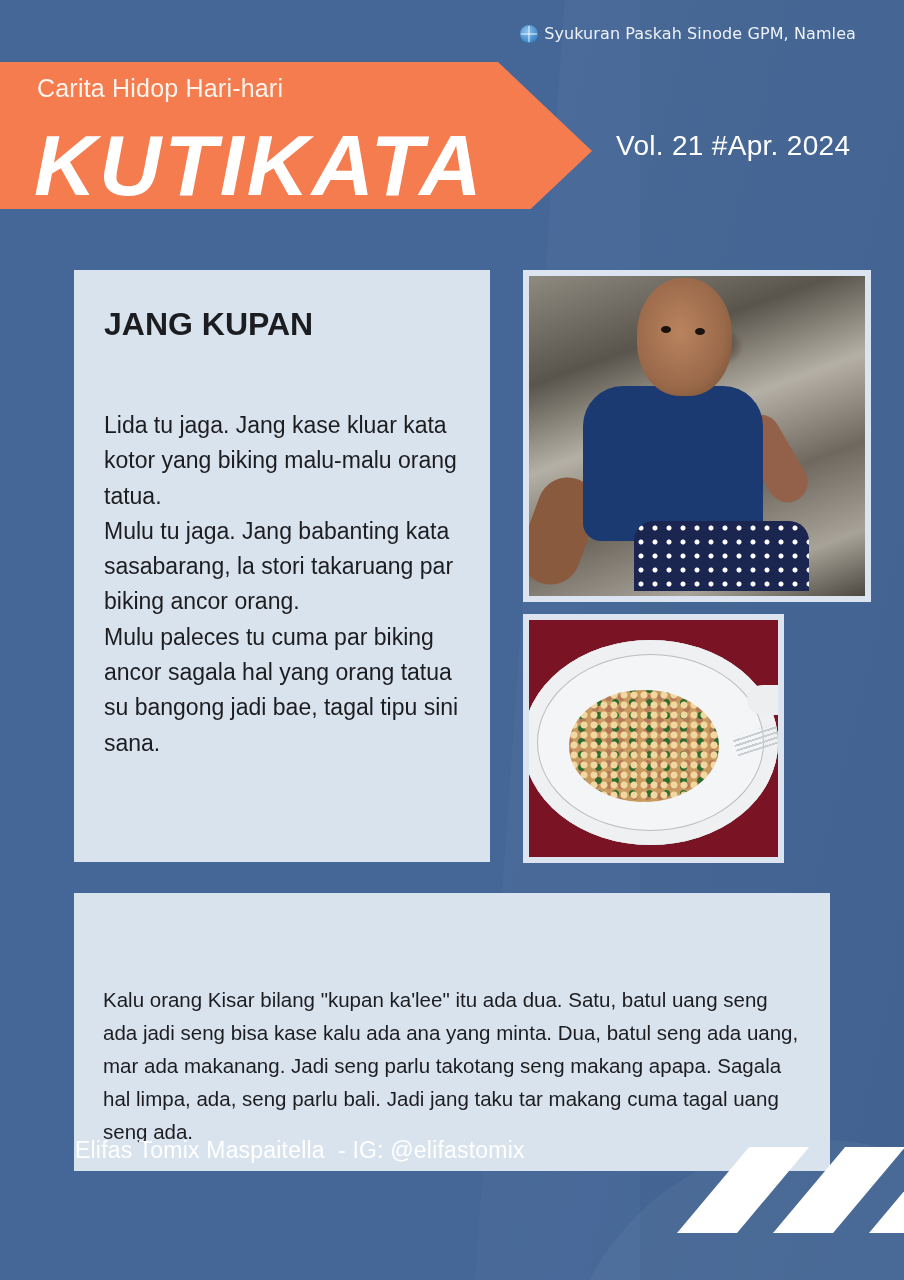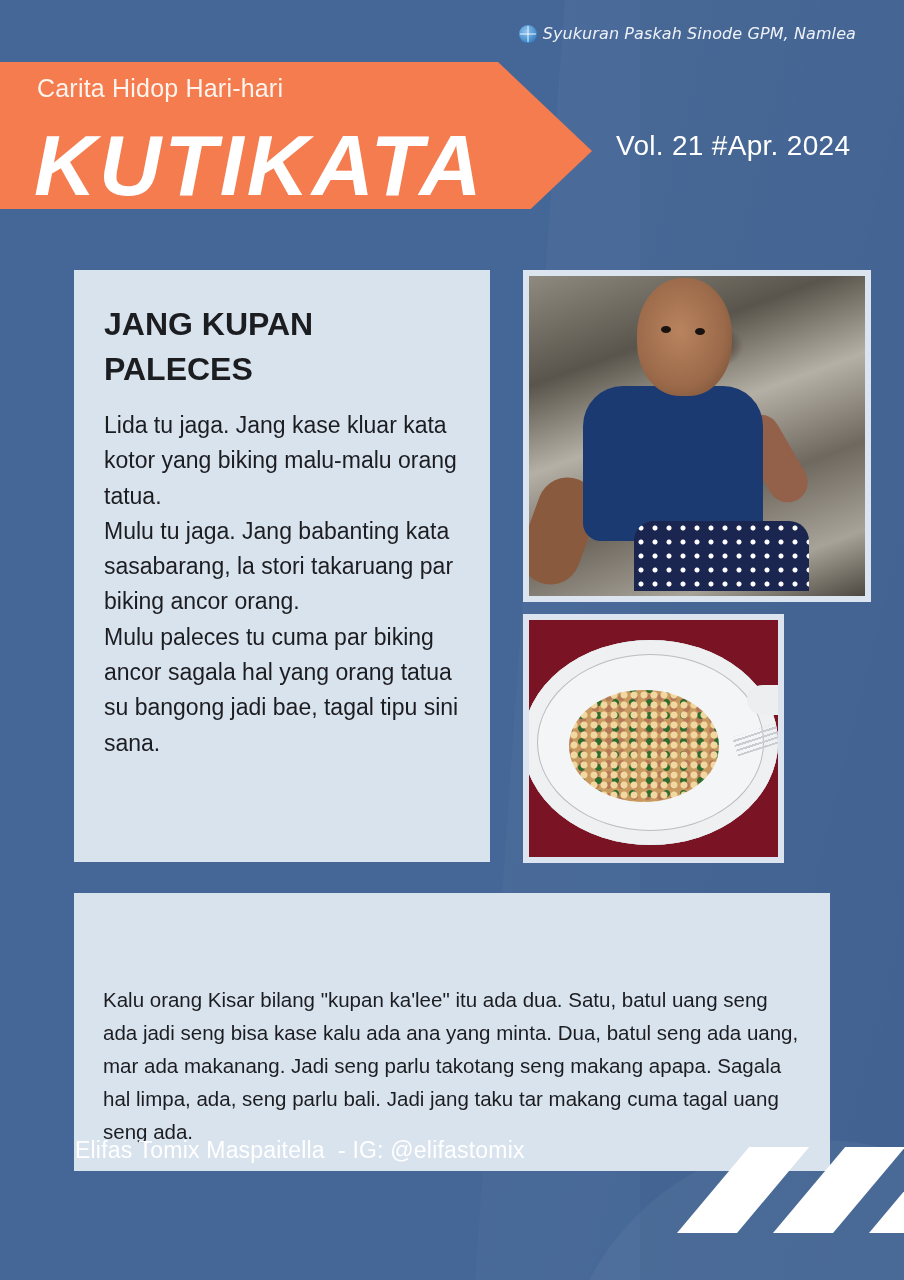--- a/index.html
+++ b/index.html
@@ -22,21 +22,21 @@
     }
     .bg-shape-3 {
       position: absolute; left: 640px; top: 0; width: 264px; height: 1280px;
       background: rgba(0,0,0,0.03);
     }
 
     
     .venue {
       position: absolute; top: 24px; right: 48px;
       display: flex; align-items: center; gap: 6px;
-      color: #eef2f8; font-size: 16px; letter-spacing: 0.1px; font-style: italic;
+      color: #eef2f8; font-size: 16px; letter-spacing: 0.1px;
     }
     .venue .globe {
       width: 18px; height: 18px; border-radius: 50%;
       background: radial-gradient(circle at 40% 35%, #8fc3ee, #3c86c8 70%);
       position: relative; display: inline-block;
     }
     .venue .globe::before {
       content: ""; position: absolute; left: 8px; top: 1px; width: 2px; height: 16px; background: rgba(255,255,255,0.45);
     }
     .venue .globe::after {
@@ -195,21 +195,20 @@
 <div class="banner">
   <div class="subtitle">Carita Hidop Hari-hari</div>
   <div class="title">KUTIKATA</div>
 </div>
 
 <div class="issue">Vol. 21 #Apr. 2024</div>
 
 <section class="panel panel-1">
   <h2 class="heading">
     <span>JANG KUPAN</span><br>
-    <span>PALECES</span>
   </h2>
   <div class="body">
     <p>Lida tu jaga. Jang kase kluar kata kotor yang biking malu-malu orang tatua.</p>
     <p>Mulu tu jaga. Jang babanting kata sasabarang, la stori takaruang par biking ancor orang.</p>
     <p>Mulu paleces tu cuma par biking ancor sagala hal yang orang tatua su bangong jadi bae, tagal tipu sini sana.</p>
   </div>
 </section>
 
 <figure class="photo-frame photo-1">
   <div class="photo-inner child-photo">

